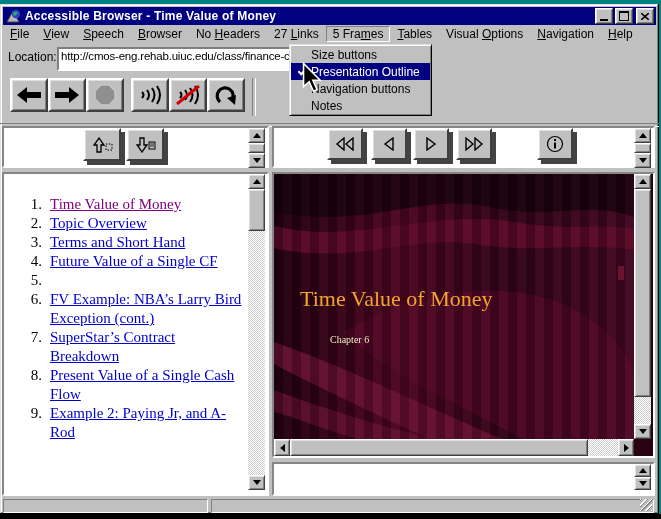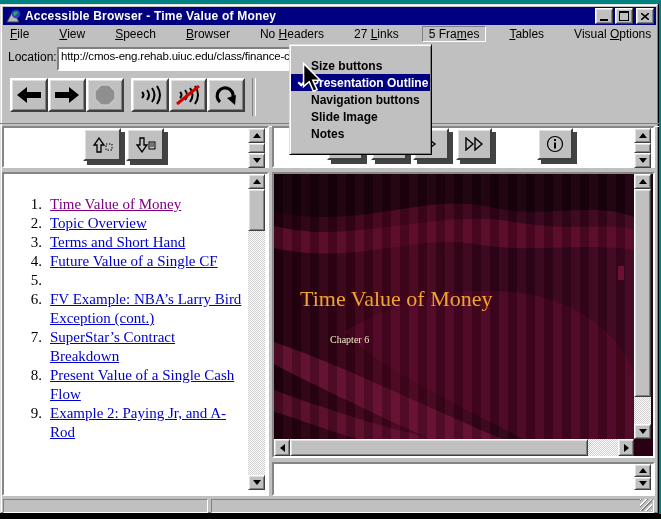--- a/index.html
+++ b/index.html
@@ -11,21 +11,21 @@
     box-shadow:inset -1px -1px 0 #000,inset 1px 1px 0 #dfdfdf,inset -2px -2px 0 #808080,inset 2px 2px 0 #fff;}
   .bottom-strip{position:absolute;left:0;top:514px;width:661px;height:5px;background:#000;}
   .titlebar{position:absolute;left:3px;top:3px;width:653px;height:18px;background:#000080;display:flex;align-items:center;}
   .title-text{color:#fff;font-weight:bold;font-size:12px;margin-left:3px;white-space:nowrap;letter-spacing:.2px;}
   .tb-btns{margin-left:auto;display:flex;gap:2px;margin-right:2px;}
   .tb-btn{width:16px;height:14px;background:#c0c0c0;border:1px solid;border-color:#fff #404040 #404040 #fff;
     box-shadow:inset 1px 1px 0 #dfdfdf,inset -1px -1px 0 #808080;display:flex;align-items:flex-end;justify-content:center;}
   .glyph-min{width:8px;height:2px;background:#000;margin-bottom:2px;}
   .glyph-max{width:8px;height:7px;border:1px solid #000;border-top:2px solid #000;margin-bottom:2px;}
   
-  .menubar{position:absolute;left:3px;top:21px;width:653px;height:17px;background:#c0c0c0;display:flex;align-items:center;font-size:12px;gap:16px;}
+  .menubar{position:absolute;left:3px;top:21px;width:653px;height:17px;background:#c0c0c0;display:flex;align-items:center;font-size:12px;}
   .menu-item{padding:1px 7px;white-space:nowrap;color:#000;}
   .menu-item.open{border:1px solid;border-color:#808080 #fff #fff #808080;padding:0 6px;}
   
   .loc-label{position:absolute;left:8px;top:46px;font-size:12px;}
   .loc-field{position:absolute;left:57px;top:43px;width:231px;height:18px;background:#fff;
     border:2px solid;border-color:#808080 #fff #fff #808080;font-size:11.5px;letter-spacing:-.2px;
     font-family:"Liberation Sans",sans-serif;padding:1px 2px;white-space:nowrap;overflow:hidden;}
   
   .tool-btn{position:absolute;top:74px;width:34px;height:30px;background:#c0c0c0;
     border:2px solid;border-color:#fff #404040 #404040 #fff;box-shadow:inset 1px 1px 0 #dfdfdf,inset -1px -1px 0 #808080;
@@ -65,21 +65,21 @@
   .slide-link{width:196px;color:#0000cc;text-decoration:underline;}
   .slide-link.visited{color:#800080;}
   
   .slide-art{position:absolute;left:274px;top:170px;width:362px;height:265px;overflow:hidden;
     background:linear-gradient(90deg,#23000f,#4d0620 35%,#33041a 65%,#440722);}
   .slide-stripes{position:absolute;inset:0;background:repeating-linear-gradient(90deg,rgba(0,0,0,.20) 0 9px,rgba(255,255,255,.02) 9px 18px);}
   .slide-title{position:absolute;left:26px;top:112px;font-family:"Liberation Serif","DejaVu Serif",serif;font-size:22px;color:#f2a52e;white-space:nowrap;}
   .slide-subtitle{position:absolute;left:56px;top:160px;font-family:"Liberation Serif","DejaVu Serif",serif;font-size:10px;color:#f4ecca;white-space:nowrap;}
   
   .dropdown{position:absolute;left:289px;top:44px;width:139px;background:#c0c0c0;z-index:40;
-    border:1px solid;border-color:#dfdfdf #000 #000 #dfdfdf;box-shadow:inset 1px 1px 0 #fff,inset -1px -1px 0 #808080;padding:12px 1px;font-weight:bold;}
+    border:1px solid;border-color:#dfdfdf #000 #000 #dfdfdf;box-shadow:inset 1px 1px 0 #fff,inset -1px -1px 0 #808080;padding:1px 1px;}
   .dd-item{height:17px;display:flex;align-items:center;font-size:12px;color:#000;padding-left:4px;}
   .dd-item.hl{background:#000080;color:#fff;align-items:center;}
   .chk{width:16px;height:10px;flex:none;position:relative;}
   .chk.on::after{content:"";position:absolute;left:3px;top:1px;width:7px;height:3px;border-left:2px solid currentColor;border-bottom:2px solid currentColor;transform:rotate(-47deg);}
   
   .status-panel{position:absolute;top:495px;height:12px;background:#c0c0c0;border:1px solid;border-color:#808080 #fff #fff #808080;}
   .grip{position:absolute;right:1px;bottom:1px;width:12px;height:12px;
     background:repeating-linear-gradient(135deg,#fff 0 1px,#808080 1px 2px,#c0c0c0 2px 4px);}
   .cursor{position:absolute;left:302px;top:62px;z-index:60;}
 </style>
@@ -340,24 +340,20 @@
     <div class="dd-item hl">
       <span class="chk on"></span>
       <span>Presentation Outline</span>
     </div>
     <div class="dd-item">
       <span class="chk"></span>
       <span>Navigation buttons</span>
     </div>
     <div class="dd-item">
       <span class="chk"></span>
-      <span>Slide Image</span>
-    </div>
-    <div class="dd-item">
-      <span class="chk"></span>
       <span>Notes</span>
     </div>
   </div>
 
 <svg class="cursor" width="20" height="31" viewBox="0 0 14 22">
   <path d="M1 1 L1 17.5 L5 14 L8 20.8 L10.6 19.6 L7.6 13 L12.8 13 Z" fill="#000" stroke="#fff" stroke-width="1.1"></path>
 </svg>
 
 <div class="bottom-strip"></div>
 

